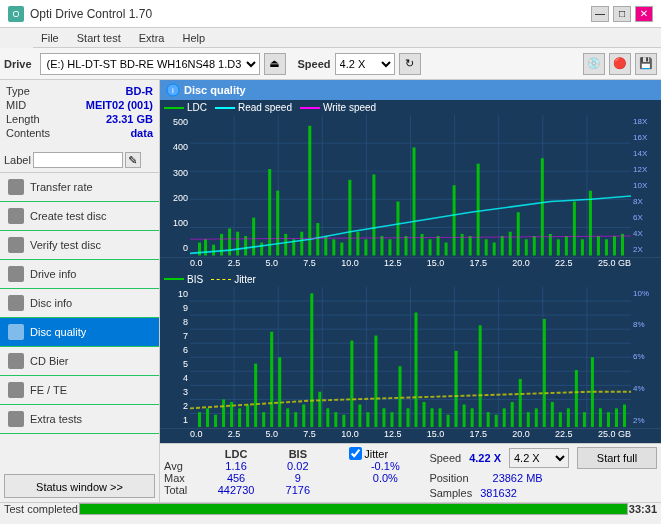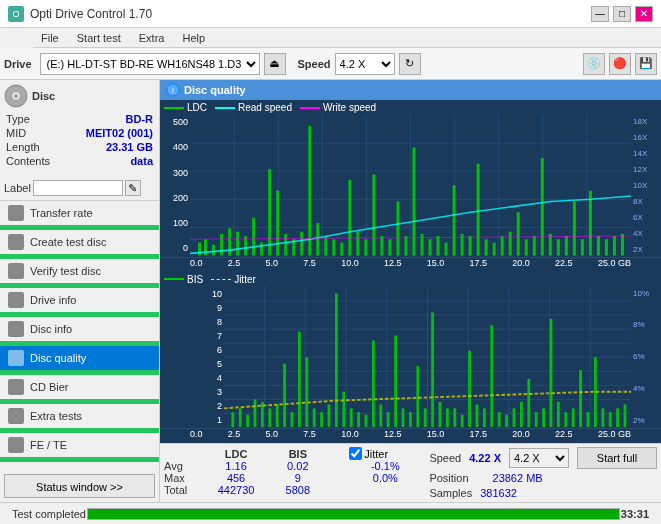--- a/index.html
+++ b/index.html
@@ -40,30 +40,30 @@
     .disc-title { font-size: 11px; font-weight: bold; color: #333; }
     .disc-rows { font-size: 11px; }
     .disc-row { display: flex; justify-content: space-between; padding: 1px 2px; }
     .disc-key { color: #333; }
     .disc-val { color: #0000cc; font-weight: bold; }
     .label-row { display: flex; align-items: center; gap: 2px; margin-top: 12px; }
     .label-input { width: 90px; height: 16px; border: 1px solid #aaa; font-size: 10px; }
     .label-btn { width: 16px; height: 16px; background: #e8e8e8; border: 1px solid #aaa; cursor: pointer; display: flex; align-items: center; justify-content: center; }
     
     
-    .nav-item { height: 29px; display: flex; align-items: center; padding: 0 8px; gap: 6px; cursor: pointer; border-bottom: 5px solid #22c55e; font-size: 11px; color: #333; text-align: center; }
+    .nav-item { height: 29px; display: flex; align-items: center; padding: 0 8px; gap: 6px; cursor: pointer; border-bottom: 1px solid #22c55e; font-size: 11px; color: #333; text-align: center; }
     .nav-item.active { background: #0078d7; color: white; }
     .nav-item .nav-icon { width: 16px; height: 16px; background: #888; border-radius: 2px; flex-shrink: 0; }
     .nav-item.active .nav-icon { background: rgba(255,255,255,0.5); }
     
     
     .status-btn { margin: 4px; height: 24px; background: #e8e8e8; border: 1px solid #aaa; cursor: pointer; font-size: 11px; text-align: center; line-height: 24px; }
     
     
-    .statusbar { height: 22px; background: #f0f0f0; border-top: 1px solid #ccc; display: flex; align-items: center; padding: 0 12px; gap: 1px; }
+    .statusbar { height: 22px; background: #f0f0f0; border-top: 1px solid #ccc; display: flex; align-items: flex-start; padding: 0 4px; gap: 1px; }
     .status-text { font-size: 11px; color: #333; }
     .progress-bar-outer { flex: 1; height: 12px; border: 1px solid #aaa; background: #fff; }
     .progress-bar-inner { height: 100%; background: #00aa00; }
     .status-time { font-size: 11px; color: #333; font-weight: bold; }
     
     
     .content { flex: 1; background: white; display: flex; flex-direction: column; overflow: hidden; }
     
     
     .quality-header { height: 20px; background: #4a90d9; display: flex; align-items: center; padding: 0 6px; gap: 4px; }
@@ -123,28 +123,20 @@
   <div class="drivebar-icon">💿</div>
   <div class="drivebar-icon">🔴</div>
   <div class="drivebar-icon">💾</div>
 </div>
 
 <div class="main">
 
   <div class="sidebar">
 
     <div class="disc-panel">
-      <div class="disc-header">
-        <svg class="disc-icon" viewBox="0 0 24 24">
-          <circle cx="12" cy="12" r="11" fill="#aaa" stroke="#888" stroke-width="1"></circle>
-          <circle cx="12" cy="12" r="4" fill="#ddd"></circle>
-          <circle cx="12" cy="12" r="1.5" fill="#888"></circle>
-        </svg>
-        <span class="disc-title">Disc</span>
-      </div>
       <div class="disc-rows">
         <div class="disc-row">
           <span class="disc-key">Type</span>
           <span class="disc-val">BD-R</span>
         </div>
         <div class="disc-row">
           <span class="disc-key">MID</span>
           <span class="disc-val">MEIT02 (001)</span>
         </div>
         <div class="disc-row">
@@ -186,25 +178,25 @@
     <div class="nav-item active">
       <div class="nav-icon"></div>
       <span>Disc quality</span>
     </div>
     <div class="nav-item">
       <div class="nav-icon"></div>
       <span>CD Bier</span>
     </div>
     <div class="nav-item">
       <div class="nav-icon"></div>
+      <span>FE / TE</span>
+    </div>
+    <div class="nav-item">
+      <div class="nav-icon"></div>
       <span>Extra tests</span>
-    </div>
-    <div class="nav-item">
-      <div class="nav-icon"></div>
-      <span>FE / TE</span>
     </div>
 
     <div style="flex:1"></div>
     <button class="status-btn">Status window &gt;&gt;</button>
   </div>
 
   <div class="content">
 
     <div class="quality-header">
       <svg width="14" height="14" viewBox="0 0 14 14">
@@ -356,21 +348,21 @@
         <div class="legend">
           <div class="legend-item">
             <div class="legend-color" style="background:#00cc00;"></div>
             <span>BIS</span>
           </div>
           <div class="legend-item">
             <div class="legend-color" style="background:#ffff00; height:1px; border-top: 1px dashed #ffff00; background:none;"></div>
             <span>Jitter</span>
           </div>
         </div>
-        <div style="display:flex; flex:1; height: calc(100% - 16px); padding-left: 34px;">
+        <div style="display:flex; flex:1; height: calc(100% - 16px);">
           <div class="y-axis">
             <span>10</span>
             <span>9</span>
             <span>8</span>
             <span>7</span>
             <span>6</span>
             <span>5</span>
             <span>4</span>
             <span>3</span>
             <span>2</span>
@@ -509,21 +501,21 @@
           <tr>
             <td style="color:#333;">Max</td>
             <td style="text-align:center; color:#0000cc;">456</td>
             <td style="text-align:center; color:#0000cc;">9</td>
             <td></td>
             <td style="text-align:center; color:#0000cc;">0.0%</td>
           </tr>
           <tr>
             <td style="color:#333;">Total</td>
             <td style="text-align:center; color:#0000cc;">442730</td>
-            <td style="text-align:center; color:#0000cc;">5808</td>
+            <td style="text-align:center; color:#0000cc;">7176</td>
             <td></td>
             <td></td>
           </tr>
         </tbody>
           </table>
       </div>
 
       <div style="display:flex; flex-direction:column; gap:3px; min-width:180px;">
         <div style="display:flex; gap:8px; align-items:center;">
           <span style="font-size:11px; color:#333;">Speed</span>

